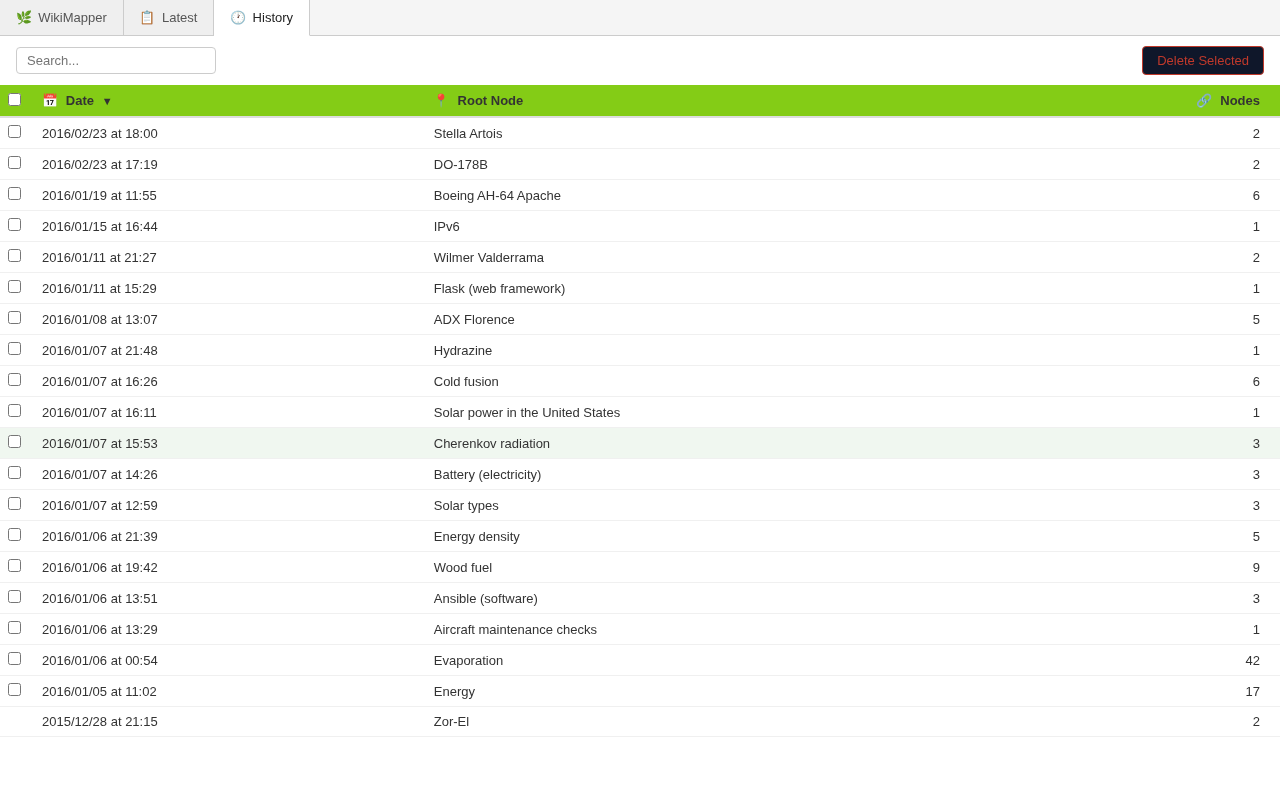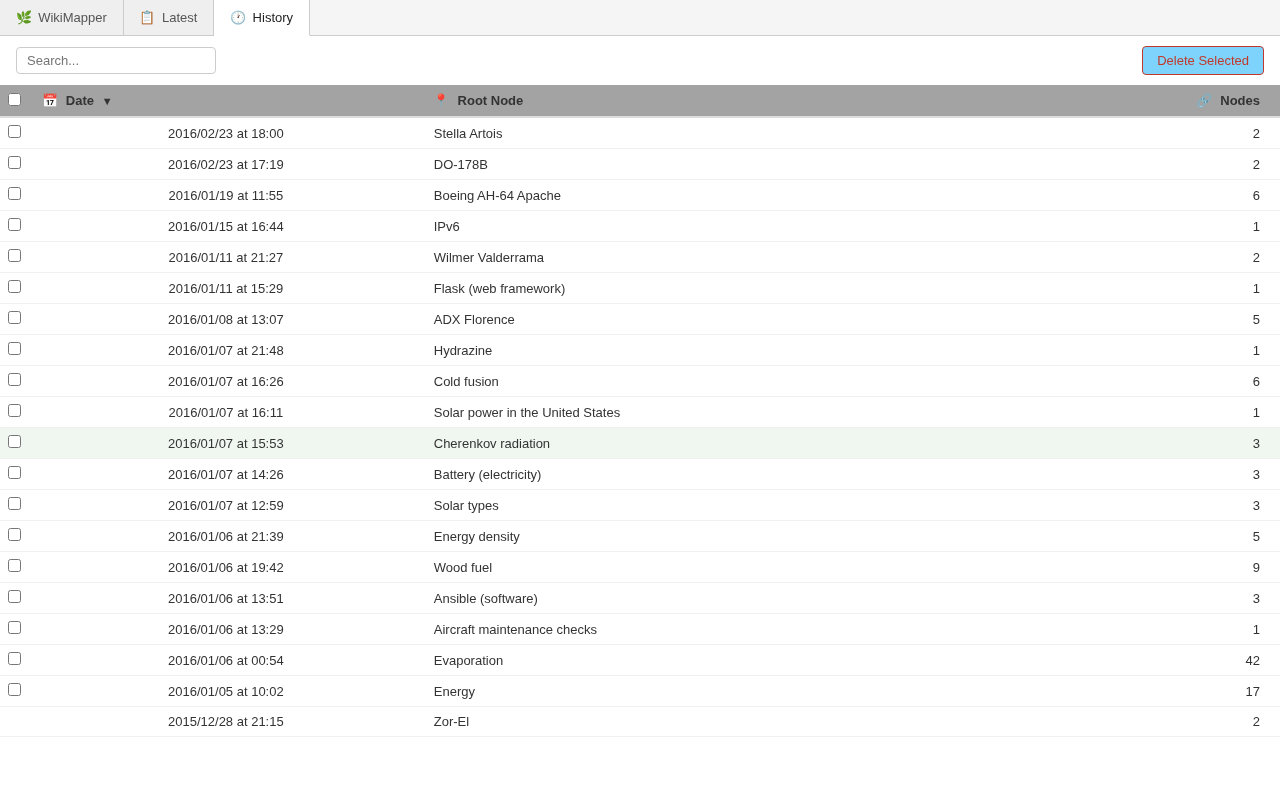--- a/index.html
+++ b/index.html
@@ -58,21 +58,21 @@
       border: 1px solid #ccc;
       border-radius: 4px;
       font-size: 13px;
       outline: none;
     }
     .spacer { flex: 1; }
     .delete-btn {
       padding: 6px 14px;
       border: 1px solid #c0392b;
       border-radius: 4px;
-      background: #7dd3fc;
+      background: #0f172a;
       color: #c0392b;
       font-size: 13px;
       cursor: pointer;
     }
 
     
     .table-container {
       overflow-y: auto;
     }
     table {
@@ -81,21 +81,21 @@
     }
     thead tr {
       border-bottom: 2px solid #ddd;
     }
     th {
       padding: 8px 12px;
       text-align: left;
       font-weight: 600;
       font-size: 13px;
       color: #333;
-      background: #a3a3a3;
+      background: #84cc16;
       white-space: nowrap;
     }
     th.nodes-col, td.nodes-col {
       text-align: right;
       padding-right: 20px;
     }
     td {
       padding: 7px 12px;
       font-size: 13px;
       border-bottom: 1px solid #f0f0f0;
@@ -107,21 +107,20 @@
     .checkbox-cell {
       width: 30px;
       padding: 7px 8px;
     }
     input[type="checkbox"] {
       cursor: pointer;
     }
     .date-cell {
       white-space: nowrap;
       color: #333;
-      text-align: center;
     }
     .root-node-cell {
       color: #333;
     }
     .sort-arrow {
       display: inline-block;
       margin-left: 4px;
       font-size: 11px;
     }
     .col-icon {
@@ -316,21 +315,21 @@
         <input type="checkbox" style="">
       </td>
       <td class="date-cell">2016/01/06 at 00:54</td>
       <td class="root-node-cell">Evaporation</td>
       <td class="nodes-col">42</td>
     </tr>
         <tr>
       <td class="checkbox-cell">
         <input type="checkbox" style="">
       </td>
-      <td class="date-cell">2016/01/05 at 10:02</td>
+      <td class="date-cell">2016/01/05 at 11:02</td>
       <td class="root-node-cell">Energy</td>
       <td class="nodes-col">17</td>
     </tr>
         <tr>
       <td class="checkbox-cell">
         
       </td>
       <td class="date-cell">2015/12/28 at 21:15</td>
       <td class="root-node-cell">Zor-El</td>
       <td class="nodes-col">2</td>

